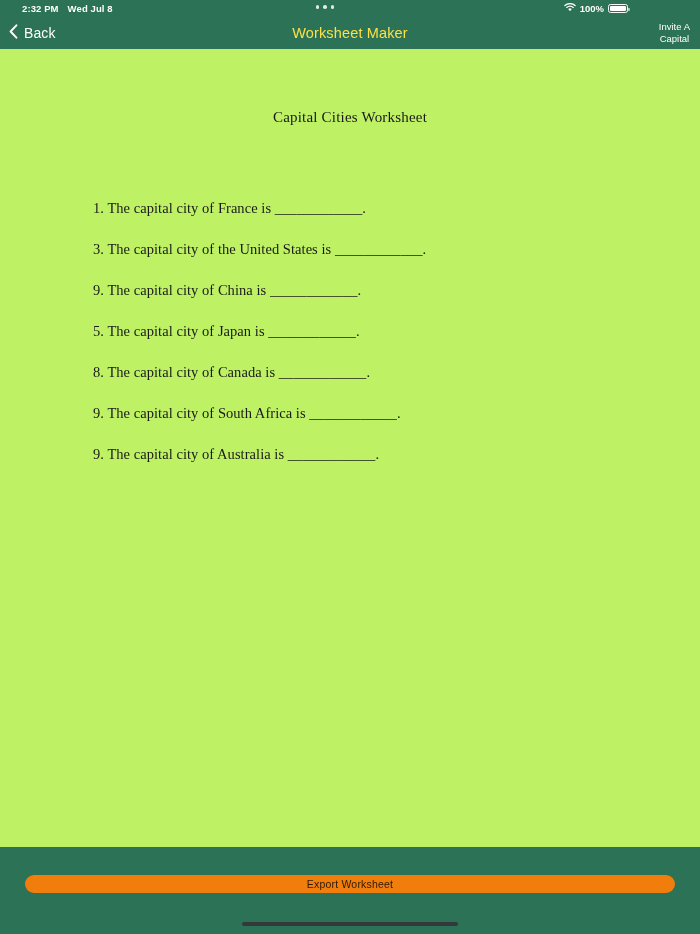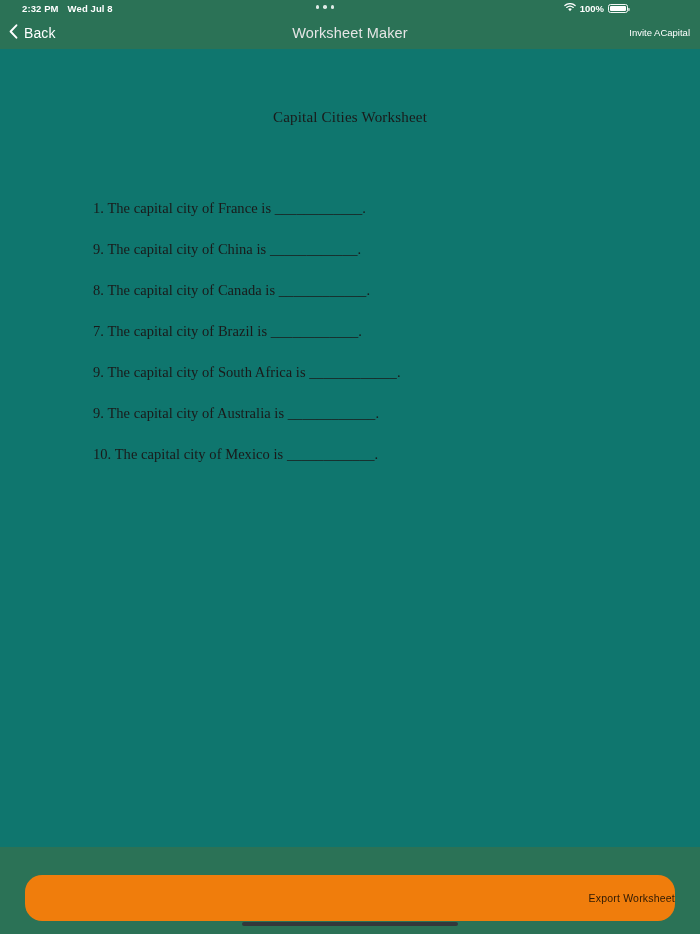--- a/index.html
+++ b/index.html
@@ -124,47 +124,47 @@
     letter-spacing: 0.1px;
   }
   .nav-title {
     position: absolute;
     left: 0; right: 0;
     top: 0;
     height: 32px;
     display: flex;
     align-items: center;
     justify-content: center;
-    color: #e5e5e5;
+    color: #fde047;
     font-size: 14.5px;
     letter-spacing: 0.15px;
   }
   .invite-button {
     position: absolute;
     right: 10px;
     top: -1px;
     height: 34px;
     display: flex;
-    flex-direction: row;
+    flex-direction: column;
     align-items: center;
     justify-content: center;
     color: #ffffff;
     font-size: 9.5px;
     line-height: 12px;
     text-align: center;
     cursor: pointer;
   }
 
   
   .doc-area {
     position: absolute;
     top: 49px; left: 0;
     width: 700px;
     height: 798px;
-    background: #0f766e;
+    background: #bef264;
     overflow: hidden;
   }
   .doc-title {
     position: absolute;
     top: 60px;
     left: 0; right: 0;
     text-align: center;
     font-family: "Liberation Serif", serif;
     font-size: 15px;
     color: #1a1a1a;
@@ -192,30 +192,29 @@
     bottom: 0; left: 0;
     width: 700px;
     height: 87px;
     background: #2B7256;
   }
   .export-button {
     position: absolute;
     left: 25px;
     top: 28px;
     width: 650px;
-    height: 46px;
+    height: 18px;
     background: #F07D0C;
     border: none;
     border-radius: 17px;
     color: #2e1a05;
     font-family: "Liberation Sans", sans-serif;
     font-size: 10.5px;
     letter-spacing: 0.2px;
     cursor: pointer;
-    text-align: right;
   }
   .home-indicator {
     position: absolute;
     bottom: 8px;
     left: 50%;
     transform: translateX(-50%);
     width: 216px;
     height: 4px;
     border-radius: 2px;
     background: #33383b;
@@ -275,25 +274,25 @@
     </div>
   </div>
 </div>
 
 <div class="doc-area">
 
   <div class="doc-title">Capital Cities Worksheet</div>
 
   <div class="question-list">
     <div class="question">1. The capital city of France is ____________.</div>
+    <div class="question">3. The capital city of the United States is ____________.</div>
     <div class="question">9. The capital city of China is ____________.</div>
+    <div class="question">5. The capital city of Japan is ____________.</div>
     <div class="question">8. The capital city of Canada is ____________.</div>
-    <div class="question">7. The capital city of Brazil is ____________.</div>
     <div class="question">9. The capital city of South Africa is ____________.</div>
     <div class="question">9. The capital city of Australia is ____________.</div>
-    <div class="question">10. The capital city of Mexico is ____________.</div>
   </div>
 </div>
 
 <div class="bottom-bar">
   <button class="export-button">Export Worksheet</button>
   <div class="home-indicator"></div>
 </div>
 
 </body></html>

